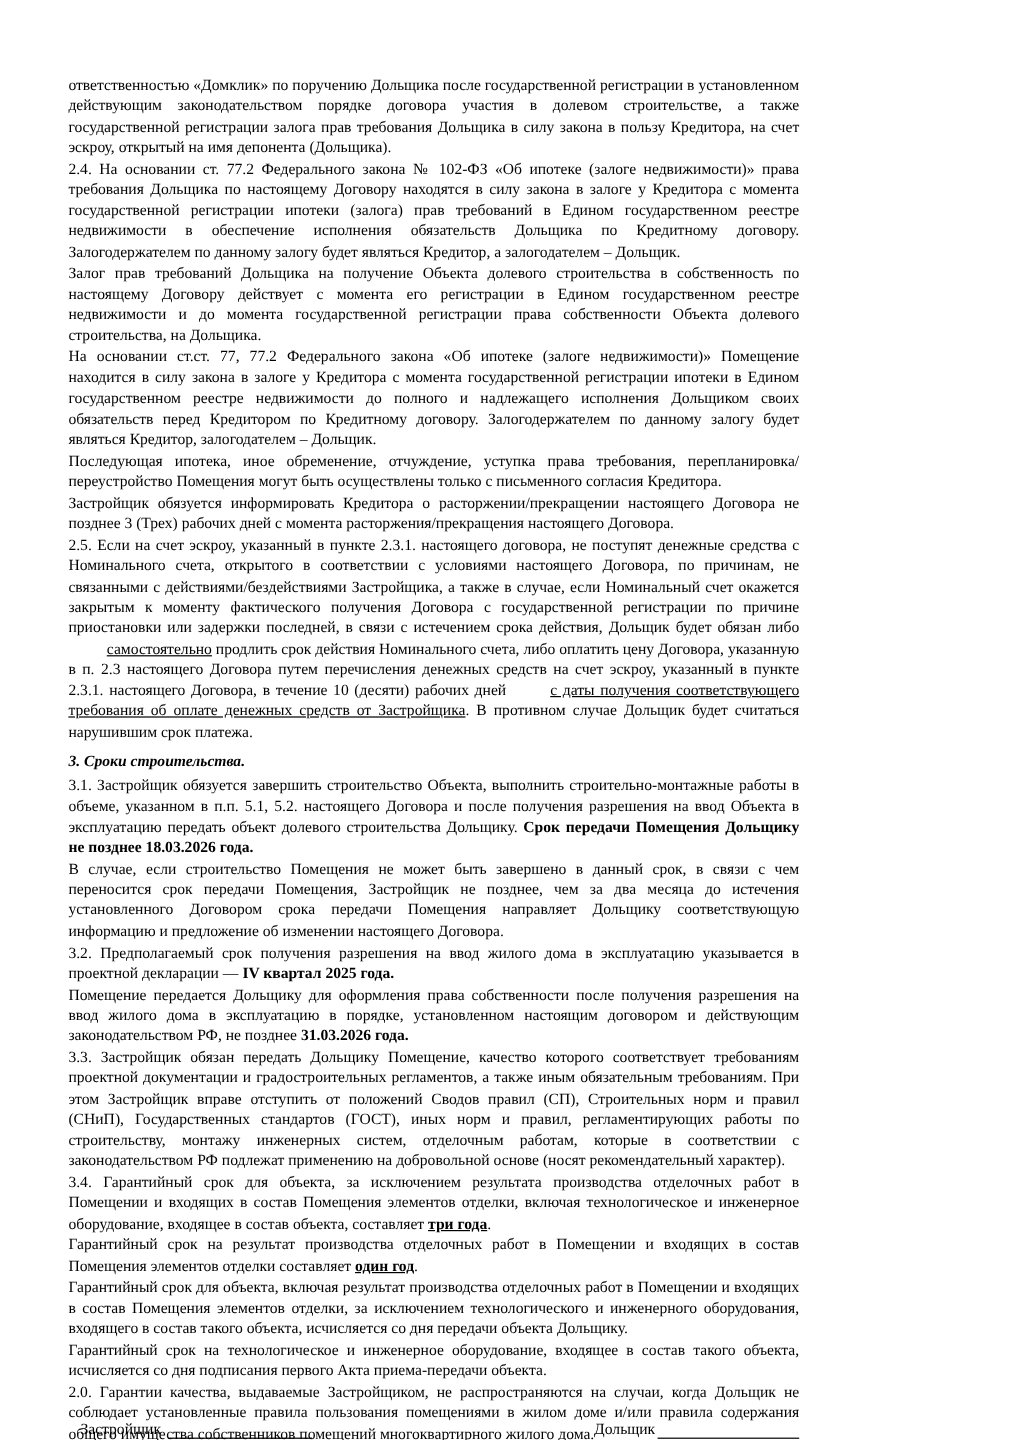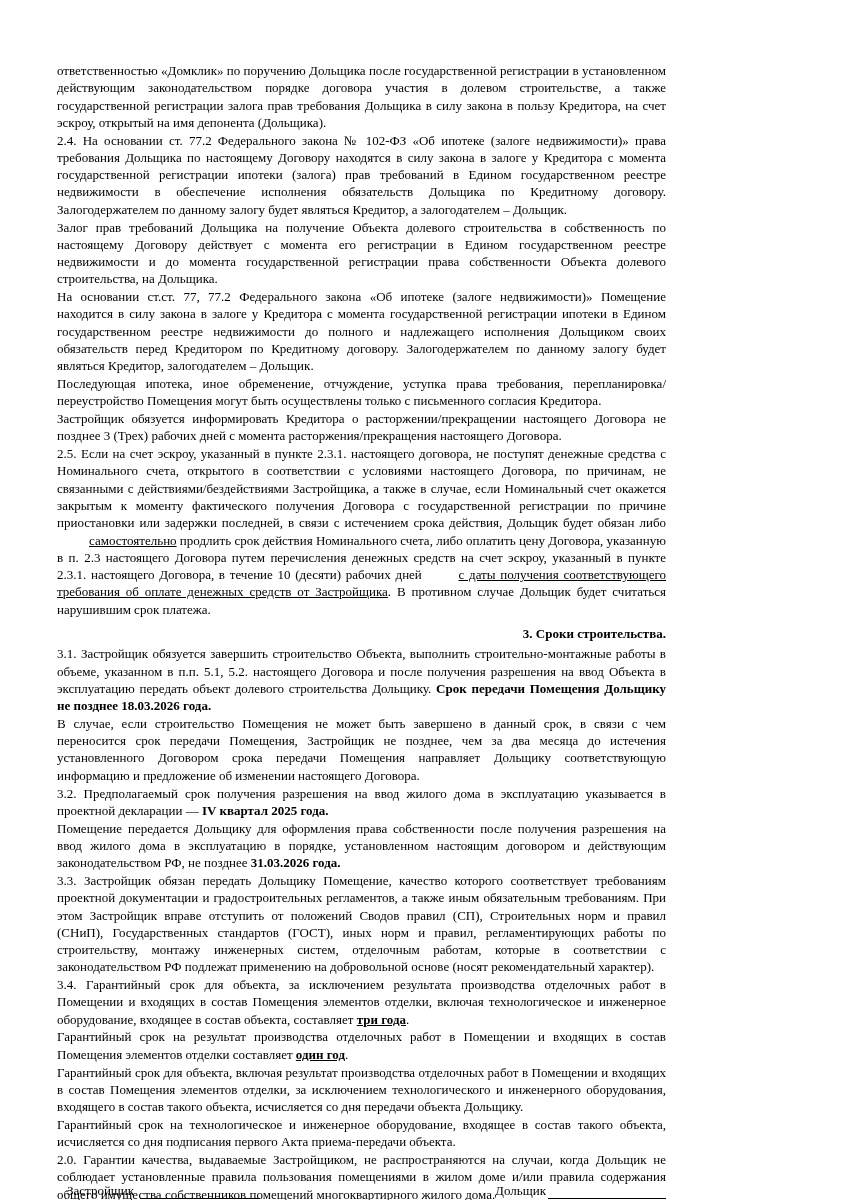--- a/index.html
+++ b/index.html
@@ -27,24 +27,25 @@
     text-align: justify;
     text-justify: inter-word;
   }
   .para {
     margin: 0 0 0.5px 0;
     text-align: justify;
     text-indent: 0;
     white-space: normal;
   }
   .heading {
-    text-align: right;
+    text-align: left;
     font-weight: bold;
     margin: 7px 0 3px 0;
     font-size: 13.0px;
+    font-style: italic;
   }
   .b { font-weight: bold; }
   .u { text-decoration: underline; margin-left: 32px; }
   .bu { font-weight: bold; text-decoration: underline; }
 
   .footer {
     position: absolute;
     left: 67px;
     right: 57px;
     bottom: 44px;

